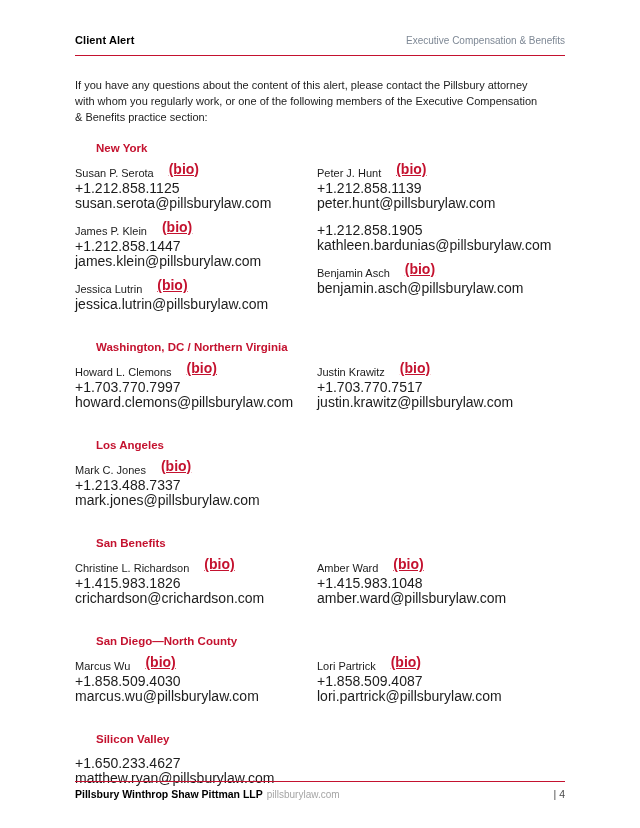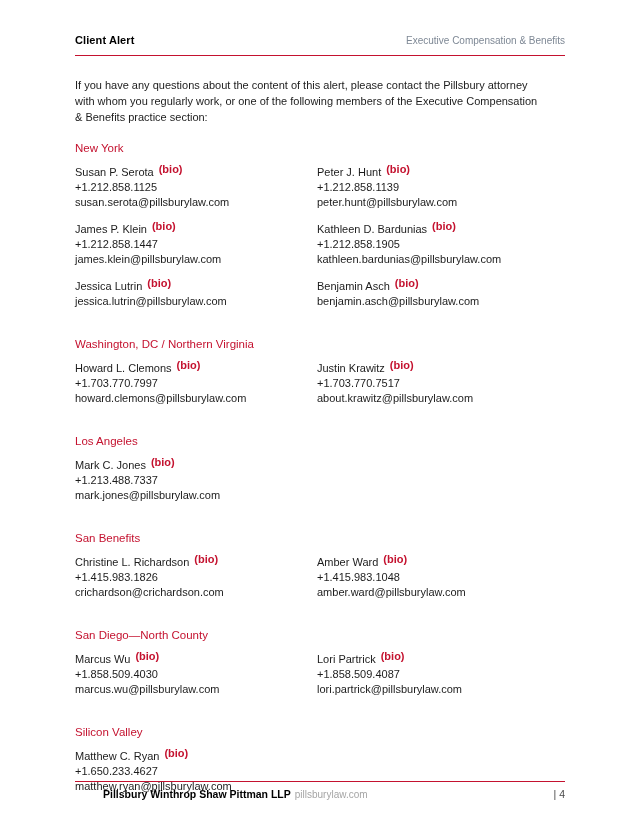--- a/index.html
+++ b/index.html
@@ -8,30 +8,30 @@
   body { font-family:"Liberation Sans", sans-serif; color:#1a1a1a; -webkit-font-smoothing:antialiased; }
   .page {
     width:640px; height:828px; margin:0 auto; position:relative;
     background:#ffffff; padding:34px 75px 16px 75px; overflow:hidden;
   }
   .header { display:flex; justify-content:space-between; align-items:baseline; }
   .header-left { font-size:11px; font-weight:bold; color:#000000; letter-spacing:.1px; }
   .header-right { font-size:10px; color:#7e8895; }
   .rule { border-top:1px solid #c4122f; margin-top:9px; }
   .intro { margin-top:21px; font-size:11px; line-height:16px; color:#1c1c1c; max-width:470px; }
-  .section-heading { color:#c4122f; font-weight:normal; font-size:11.5px; margin-top:17px; margin-bottom:11px; }
+  .section-heading { color:#c4122f; font-weight:bold; font-size:11.5px; margin-top:17px; margin-bottom:11px;margin-left:21px; }
   .contact-grid { display:flex; }
   .contact-col { width:242px; flex:0 0 242px; }
   .contact { margin-bottom:12px; }
   .contact-name { font-size:11px; line-height:15px; color:#1c1c1c; white-space:nowrap; }
-  .bio { color:#c4122f; font-size:11px; font-weight:bold; position:relative; top:-3px; margin-left:5px; cursor:pointer; }
-  .contact-phone, .contact-email { font-size:11px; line-height:15px; color:#1c1c1c; }
+  .bio { color:#c4122f; font-size:14px; font-weight:bold; position:relative; top:-3px; margin-left:15px; cursor:pointer;text-decoration:underline; }
+  .contact-phone, .contact-email { font-size:14px; line-height:15px; color:#1c1c1c; }
   .footer { position:absolute; left:75px; right:75px; bottom:28px; }
   .footer-rule { border-top:1px solid #c4122f; margin-bottom:6px; }
-  .footer-row { display:flex; justify-content:space-between; align-items:center; font-size:10.5px;margin-left:28px; }
+  .footer-row { display:flex; justify-content:space-between; align-items:center; font-size:10.5px; }
   .firm { font-weight:bold; color:#000000; }
   .site { color:#a5a5a5; font-weight:normal; margin-left:4px; font-size:10px; }
   .page-num { color:#4a4a4a; font-size:10.5px; }
 </style>
 </head>
 <body>
 
 <div class="page">
 
   <div class="header">
@@ -62,21 +62,20 @@
               <div class="contact-email">jessica.lutrin@pillsburylaw.com</div>
             </div>
           </div>
           <div class="contact-col">
             <div class="contact">
               <div class="contact-name"><span>Peter J. Hunt</span><span class="bio">(bio)</span></div>
               <div class="contact-phone">+1.212.858.1139</div>
               <div class="contact-email">peter.hunt@pillsburylaw.com</div>
             </div>
             <div class="contact">
-              <div class="contact-name"><span>Kathleen D. Bardunias</span><span class="bio">(bio)</span></div>
               <div class="contact-phone">+1.212.858.1905</div>
               <div class="contact-email">kathleen.bardunias@pillsburylaw.com</div>
             </div>
             <div class="contact">
               <div class="contact-name"><span>Benjamin Asch</span><span class="bio">(bio)</span></div>
               <div class="contact-email">benjamin.asch@pillsburylaw.com</div>
             </div>
           </div>
         </div>
       </div>
@@ -87,21 +86,21 @@
             <div class="contact">
               <div class="contact-name"><span>Howard L. Clemons</span><span class="bio">(bio)</span></div>
               <div class="contact-phone">+1.703.770.7997</div>
               <div class="contact-email">howard.clemons@pillsburylaw.com</div>
             </div>
           </div>
           <div class="contact-col">
             <div class="contact">
               <div class="contact-name"><span>Justin Krawitz</span><span class="bio">(bio)</span></div>
               <div class="contact-phone">+1.703.770.7517</div>
-              <div class="contact-email">about.krawitz@pillsburylaw.com</div>
+              <div class="contact-email">justin.krawitz@pillsburylaw.com</div>
             </div>
           </div>
         </div>
       </div>
       <div class="section">
         <div class="section-heading">Los Angeles</div>
         <div class="contact-grid">
           <div class="contact-col">
             <div class="contact">
               <div class="contact-name"><span>Mark C. Jones</span><span class="bio">(bio)</span></div>
@@ -148,21 +147,20 @@
               <div class="contact-email">lori.partrick@pillsburylaw.com</div>
             </div>
           </div>
         </div>
       </div>
       <div class="section">
         <div class="section-heading">Silicon Valley</div>
         <div class="contact-grid">
           <div class="contact-col">
             <div class="contact">
-              <div class="contact-name"><span>Matthew C. Ryan</span><span class="bio">(bio)</span></div>
               <div class="contact-phone">+1.650.233.4627</div>
               <div class="contact-email">matthew.ryan@pillsburylaw.com</div>
             </div>
           </div>
           <div class="contact-col"></div>
         </div>
       </div>
     </div>
 
   <div class="footer">

